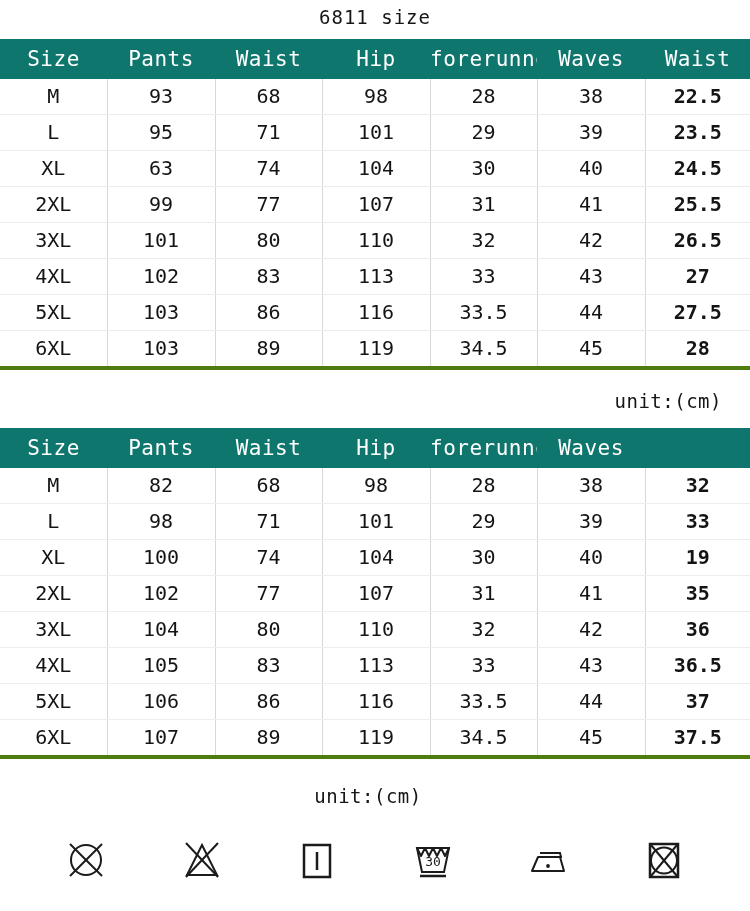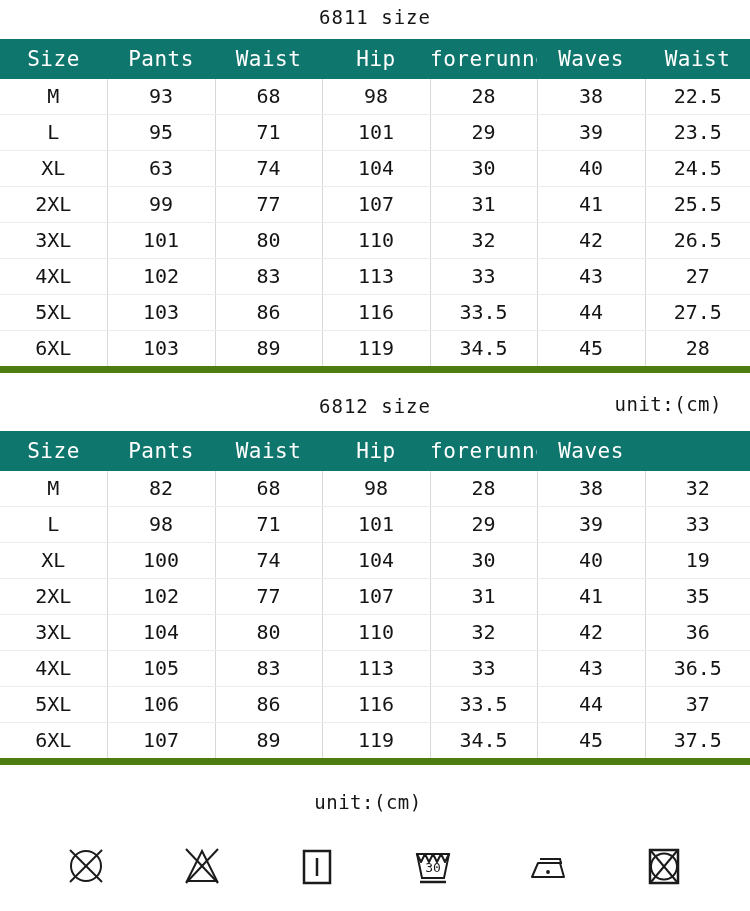--- a/index.html
+++ b/index.html
@@ -63,24 +63,25 @@
     border-right: 1px solid #d8d8d8;
     border-bottom: 1px solid #ededed;
     color: #141414;
     font-size: 20px;
     background: #ffffff;
     white-space: nowrap;
   }
 
   .size-table tbody td:last-child {
     border-right: none;
+    font-weight: bold;
   }
 
   .size-table tbody tr:last-child td {
-    border-bottom: 7px solid #4d7c0f;
+    border-bottom: 4px solid #4d7c0f;
   }
 
   
   .col-size   { width: 107px; }
   .col-pants  { width: 108px; }
   .col-waist  { width: 107px; }
   .col-hip    { width: 108px; }
   .col-fore   { width: 107px; }
   .col-waves  { width: 108px; }
   .col-foot   { width: 105px; }
@@ -241,21 +242,20 @@
         <td>34.5</td>
         <td>45</td>
         <td>28</td>
       </tr>
     </tbody>
   </table>
 
   <div class="gap-after-t2"></div>
 
   <div class="row-title-unit">
-    <div class="table-title">6812 size</div>
     <div class="unit-label">unit:(cm)</div>
   </div>
 
   <div class="gap-before-t2"></div>
 
   <table class="size-table">
     <colgroup>
       <col class="col-size">
         <col class="col-pants">
         <col class="col-waist">

